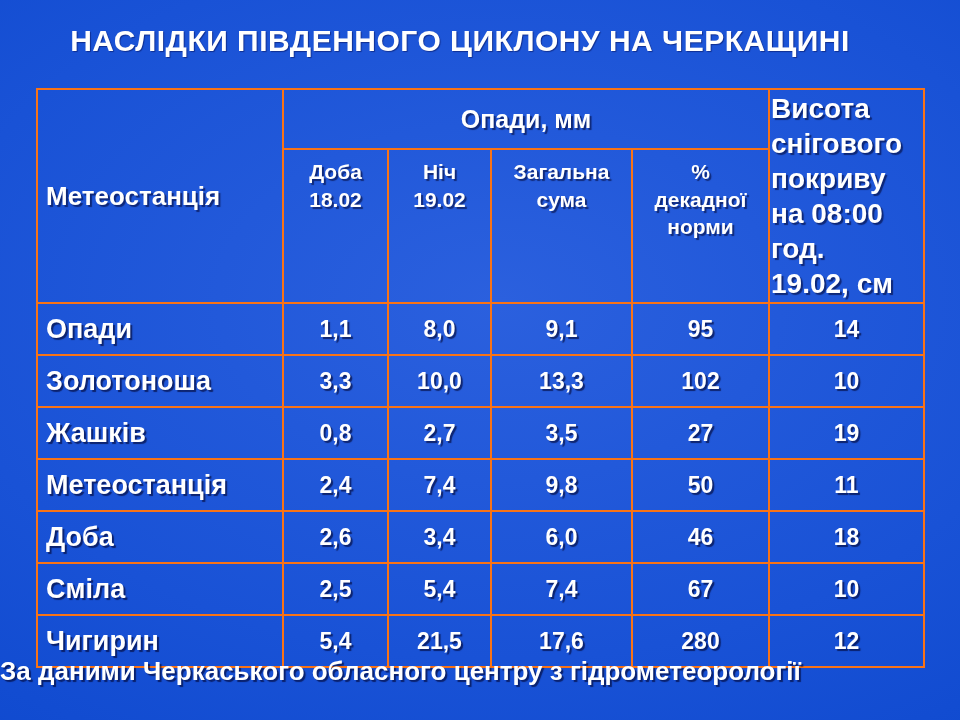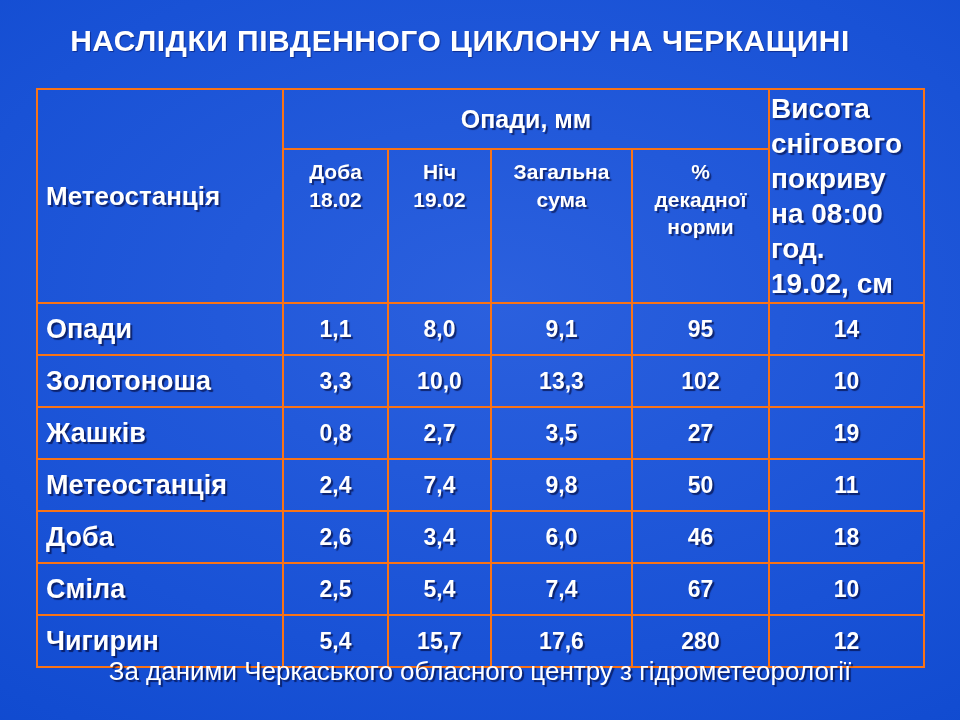--- a/index.html
+++ b/index.html
@@ -99,25 +99,25 @@
     vertical-align: middle;
     text-align: center;
     font-size: 23px;
     font-weight: bold;
     text-shadow: 2px 2px 1px rgba(0, 0, 40, 0.6);
   }
   .footer {
     position: absolute;
     top: 656px;
     left: 0;
-    width: 960px;
+    width: 796px;
     text-align: center;
     color: #ffffff;
     font-size: 26px;
-    font-weight: normal;
+    font-weight: bold;
     text-shadow: 2px 2px 1px rgba(0, 0, 40, 0.6);
     white-space: nowrap;
   }
 </style>
 </head>
 <body>
 
 <div class="title">НАСЛІДКИ ПІВДЕННОГО ЦИКЛОНУ НА ЧЕРКАЩИНІ</div>
 
 <table class="wx">
@@ -196,21 +196,21 @@
       <td class="station">Сміла</td>
       <td class="num">2,5</td>
       <td class="num">5,4</td>
       <td class="num">7,4</td>
       <td class="num">67</td>
       <td class="num">10</td>
     </tr>
     <tr class="drow">
       <td class="station">Чигирин</td>
       <td class="num">5,4</td>
-      <td class="num">15,7</td>
+      <td class="num">21,5</td>
       <td class="num">17,6</td>
       <td class="num">280</td>
       <td class="num">12</td>
     </tr>
   </tbody>
 </table>
 
 <div class="footer">За даними Черкаського обласного центру з гідрометеорології</div>
 
 </body></html>

